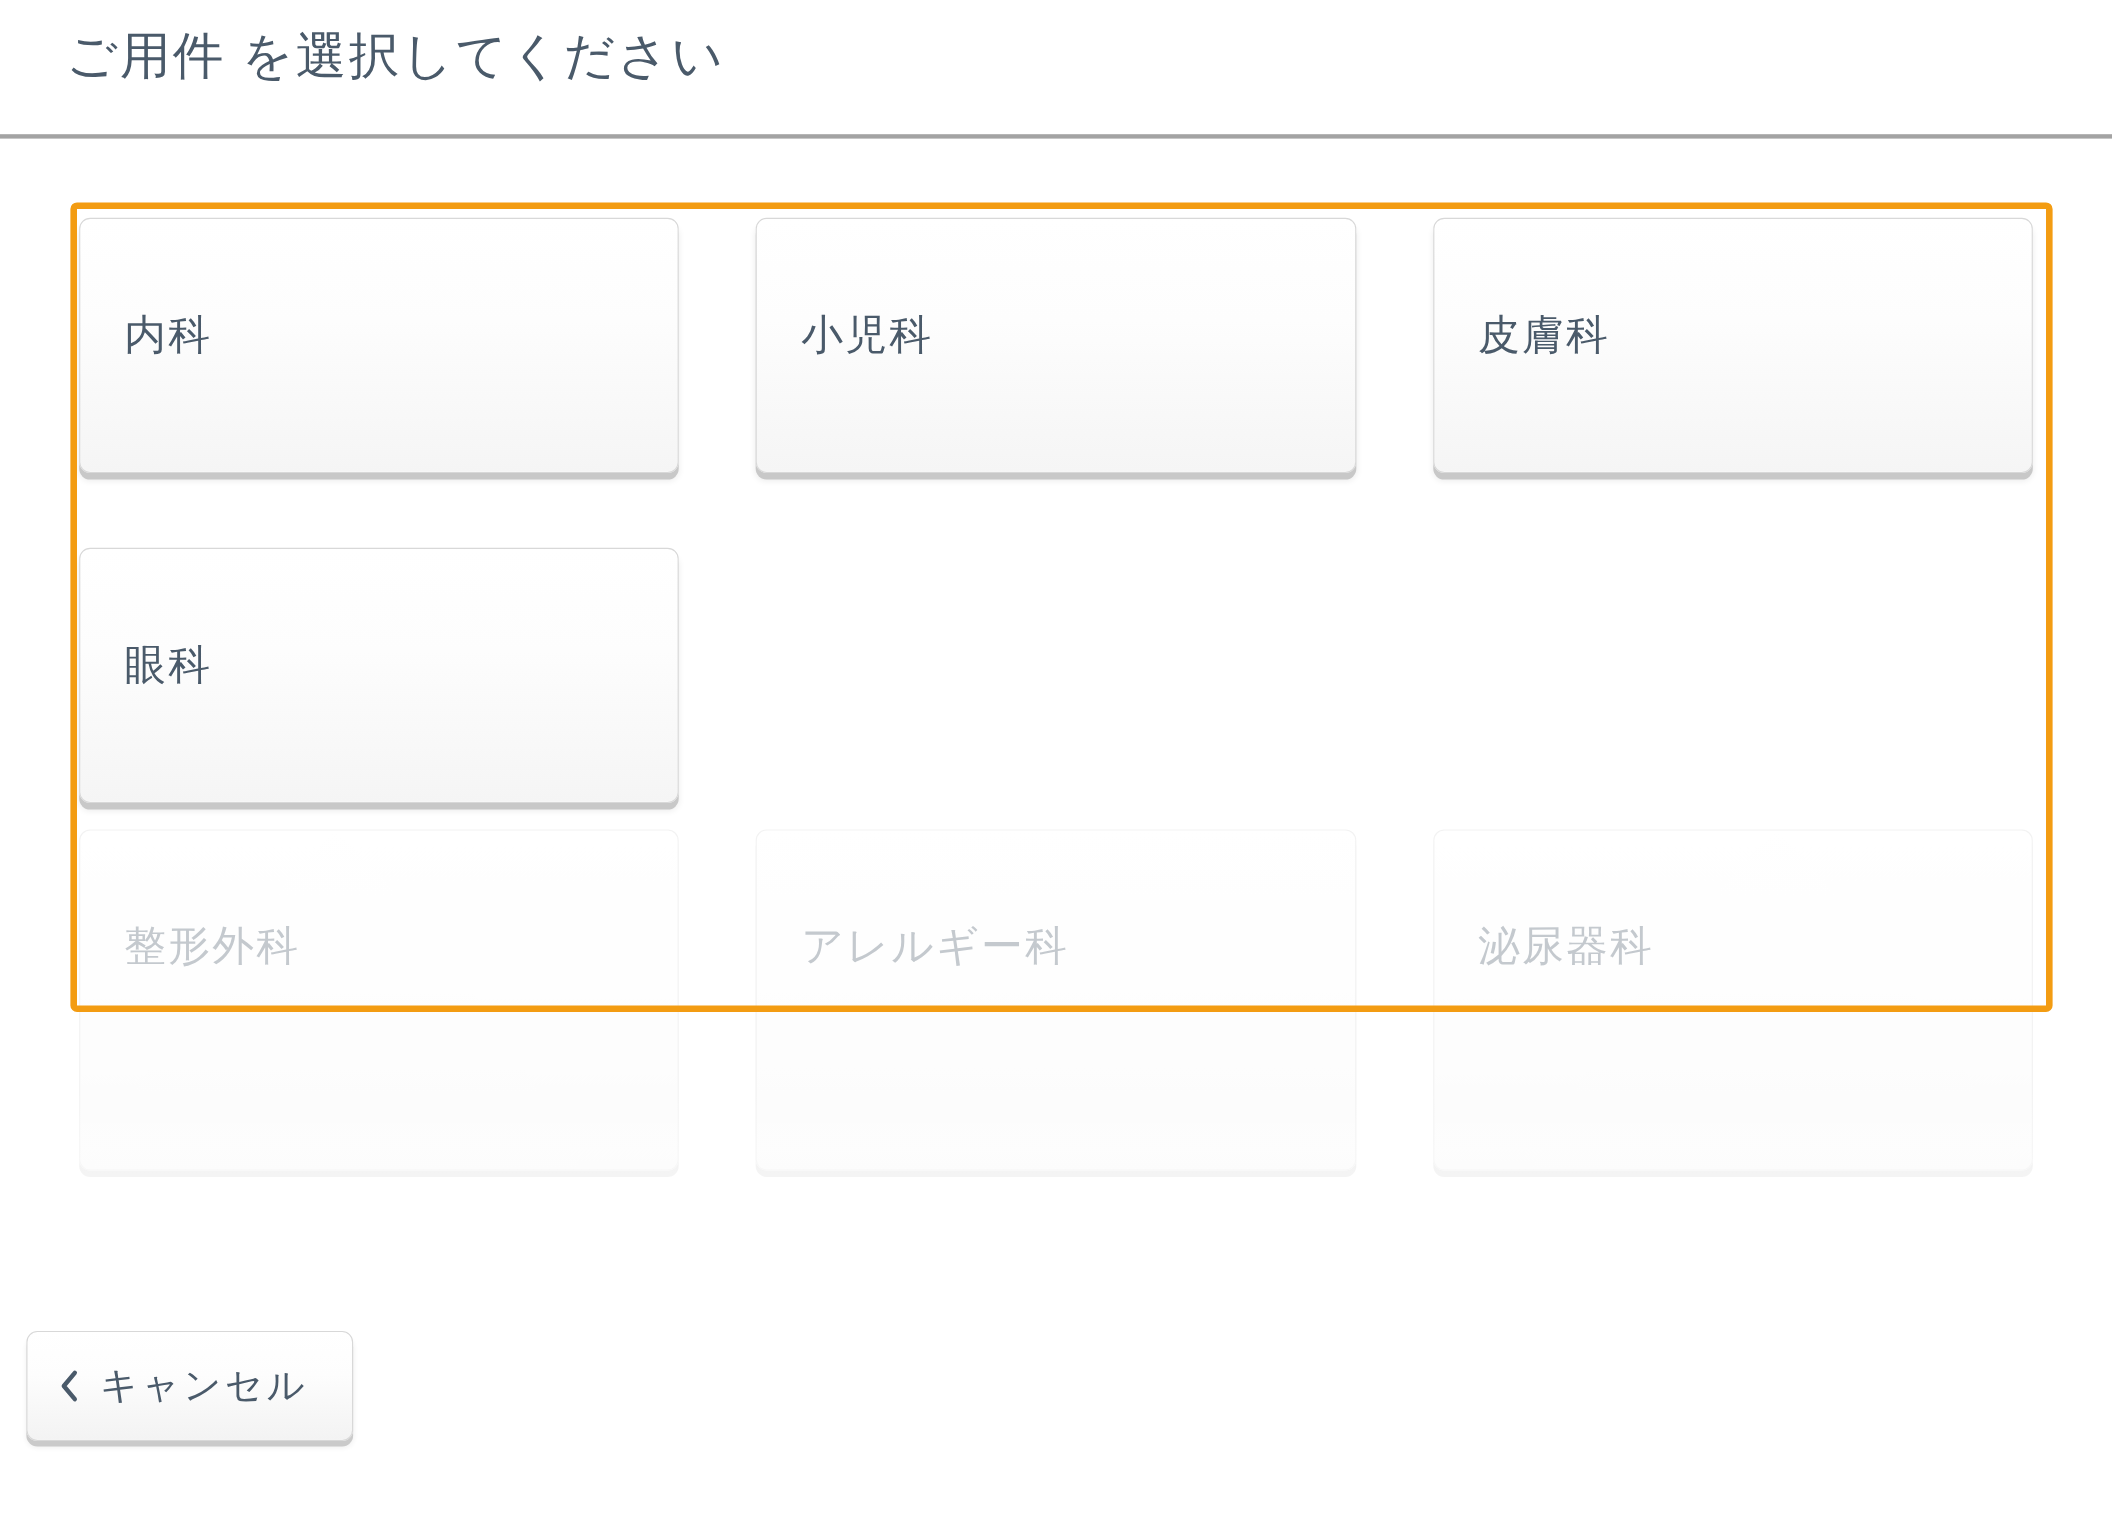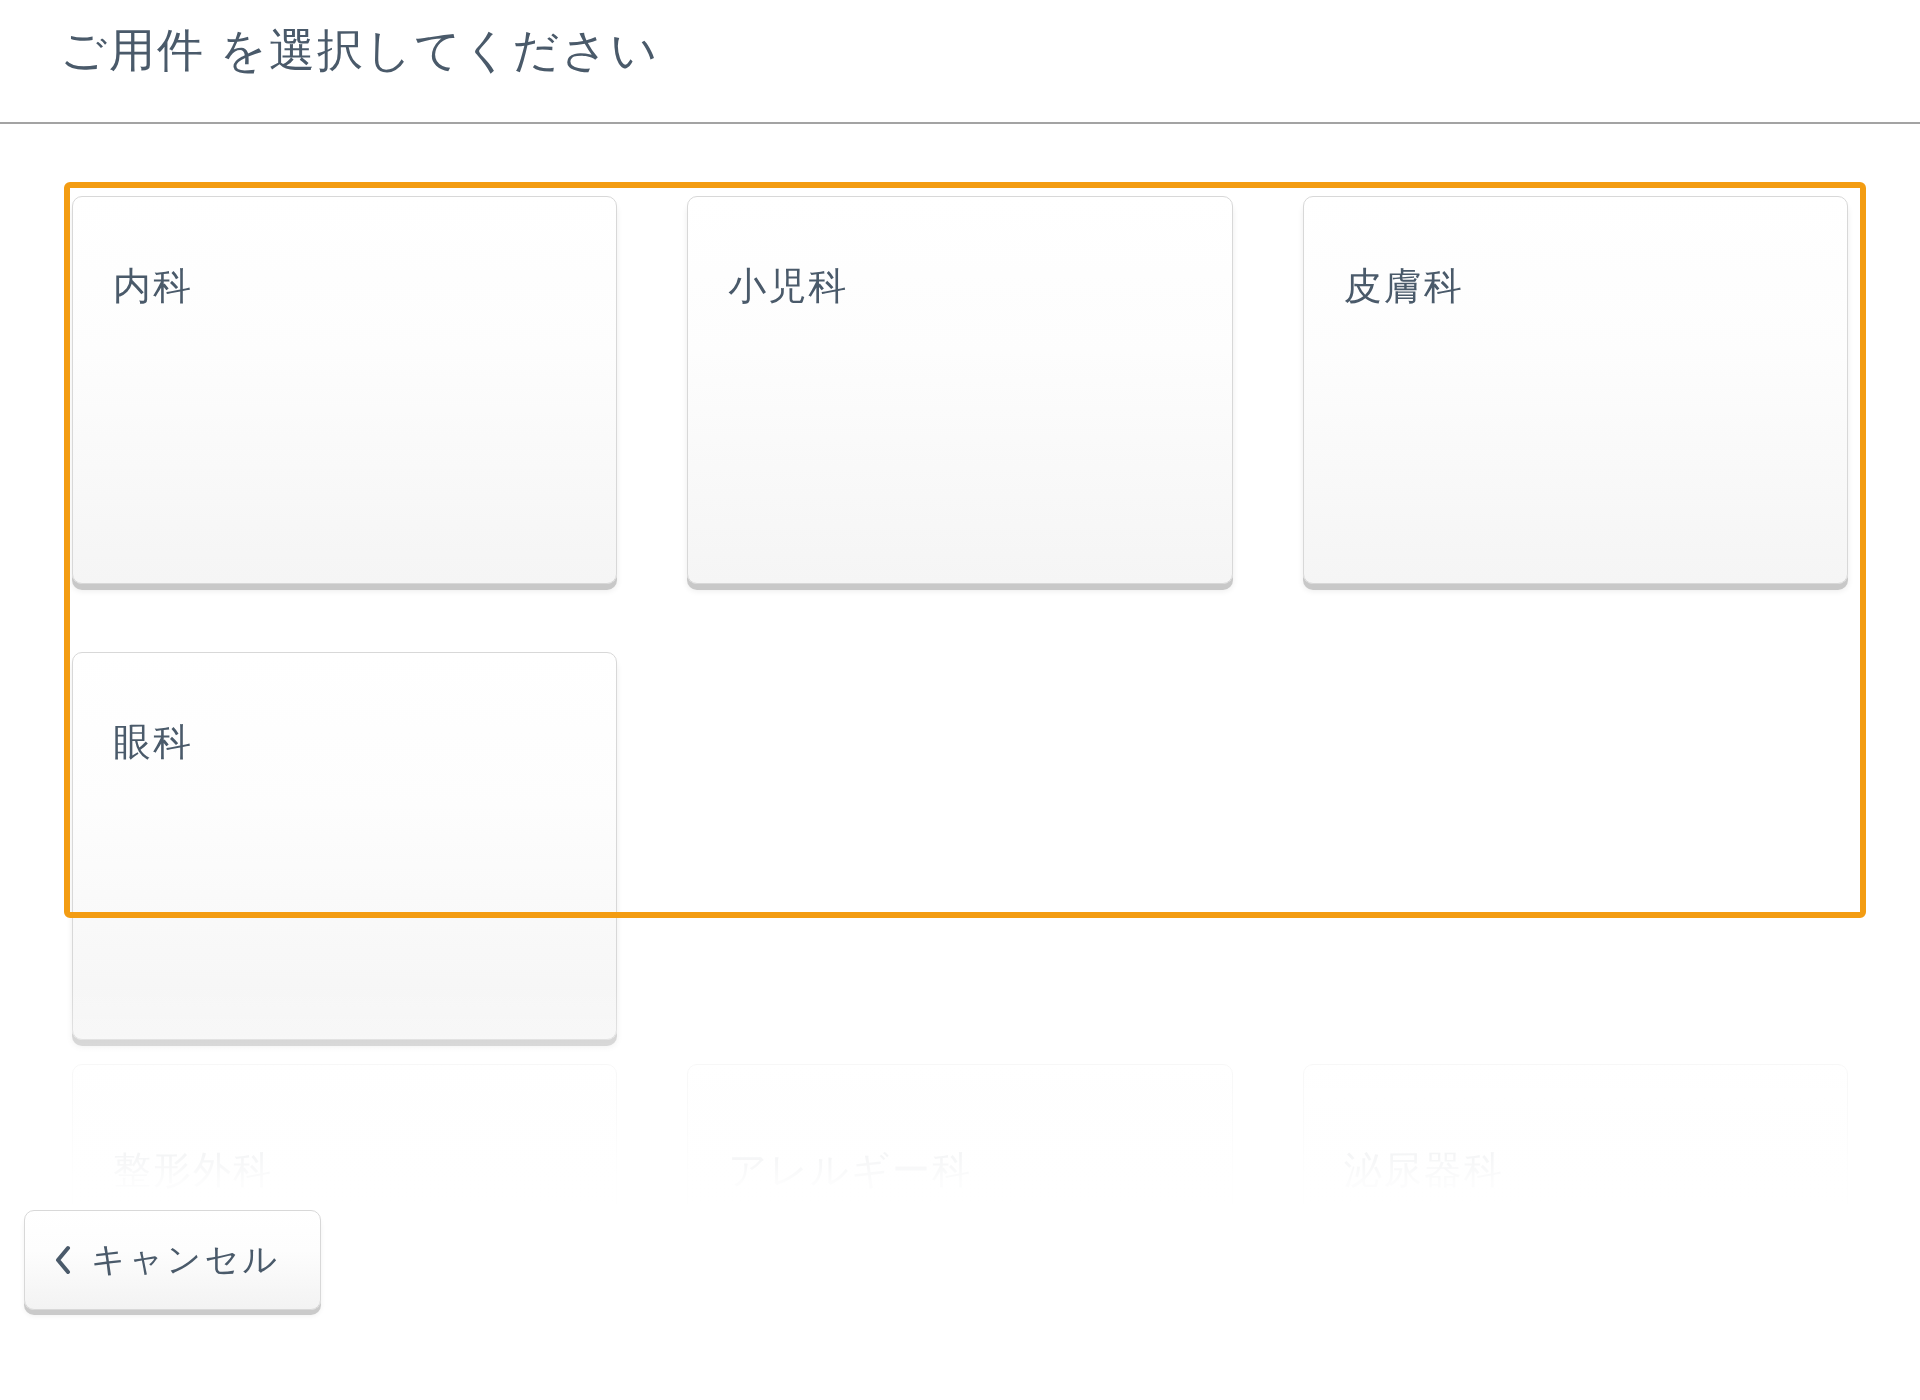--- a/index.html
+++ b/index.html
@@ -10,21 +10,21 @@
     body {
       font-family: "Hiragino Sans", "Hiragino Kaku Gothic ProN", Meiryo, sans-serif;
       background: #ffffff;
       width: 1920px;
       height: 1400px;
       position: relative;
       overflow: hidden;
     }
     .header {
       padding: 20px 60px 40px 60px;
-      border-bottom: 2px solid #a3a3a3;
+      border-bottom: 4px solid #a3a3a3;
     }
     .page-title {
       font-size: 46px;
       font-weight: 400;
       color: #4a5a6a;
       letter-spacing: 2px;
     }
     .main-area {
       position: relative;
       padding: 60px 60px 0 60px;
@@ -44,22 +44,22 @@
       display: grid;
       grid-template-columns: repeat(3, 1fr);
       gap: 68px 70px;
       padding: 12px 12px;
       position: relative;
     }
     .option-card {
       background: linear-gradient(to bottom, #ffffff 0%, #fdfdfd 40%, #f5f5f5 100%);
       border: 1px solid #d8d8d8;
       border-radius: 10px;
-      height: 388px;
-      padding: 64px 40px;
+      height: 232px;
+      padding: 80px 40px;
       cursor: pointer;
       box-shadow: 0 6px 0 0 #c8c8c8, 0 7px 6px rgba(0,0,0,0.08);
       position: relative;
     }
     .option-card .label {
       font-size: 38px;
       font-weight: 400;
       color: #4a5a6a;
       letter-spacing: 2px;
     }

